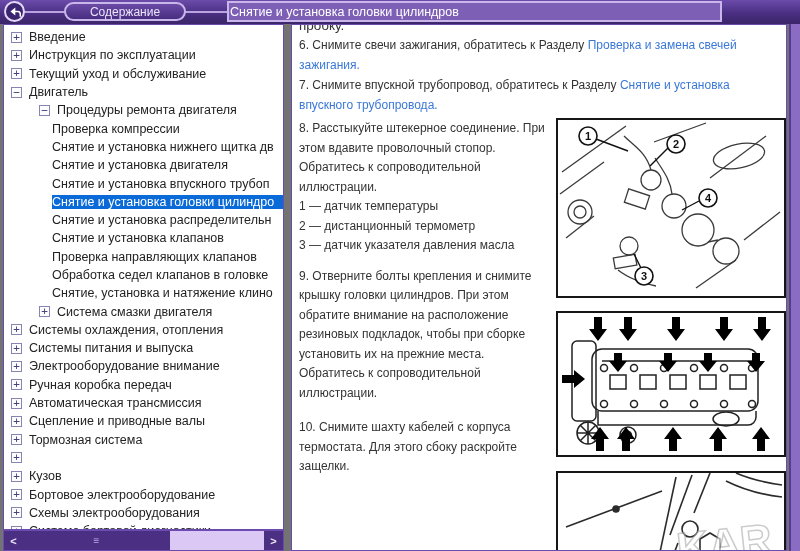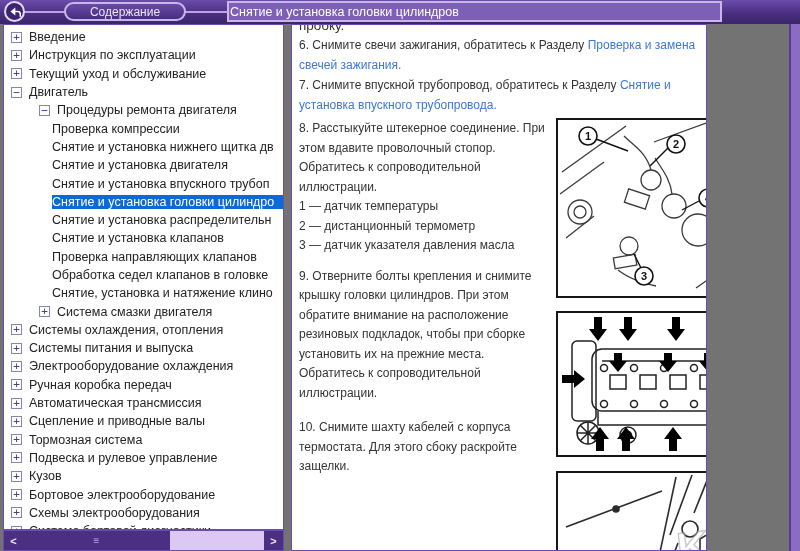--- a/index.html
+++ b/index.html
@@ -36,21 +36,21 @@
   
   .hscroll { position:absolute; left:3px; bottom:0; width:281px; height:21px;
     background:#dcc8f4; border:1px solid #6b4bae; }
   .hs-btn { position:absolute; top:0; width:19px; height:19px; background:#4b2f82;
     color:#efe8fb; font-size:11px; font-weight:bold;
     display:flex; align-items:center; justify-content:center; }
   .hs-left { left:0; } .hs-right { right:0; }
   .hs-thumb { position:absolute; left:19px; top:0; width:147px; height:19px; background:#4b2f82;
     color:#bfa6ec; display:flex; align-items:center; justify-content:center; font-size:10px; }
   
-  .content { position:absolute; left:291px; top:24px; width:416px; height:527px;
+  .content { position:absolute; left:291px; top:24px; width:496px; height:527px;
     background:#fff; border:1px solid #6b4bae; overflow:hidden; }
   .content-inner { position:absolute; left:0; top:0; right:0; bottom:0;
     padding:0 6px 0 7px; overflow:hidden; }
   .clipped-line { margin-top:-9px; font-size:13.5px; line-height:19px; color:#333; }
   .step { margin:1px 0 0 0; font-size:12px; line-height:19.5px; color:#333; }
   .link { color:#3a78d8; cursor:pointer; }
   .text-col { width:253px; }
   .text-col .step8 { margin-top:4px; }
   .text-col .callout { margin:0; }
   .text-col .step9 { margin-top:11px; }
@@ -146,41 +146,40 @@
         <div class="tree-row lvl0">
           <span class="expander">+</span>
           <span class="tree-label">Системы охлаждения, отопления</span>
         </div>
         <div class="tree-row lvl0">
           <span class="expander">+</span>
           <span class="tree-label">Системы питания и выпуска</span>
         </div>
         <div class="tree-row lvl0">
           <span class="expander">+</span>
-          <span class="tree-label">Электрооборудование охлаждения</span>
+          <span class="tree-label">Электрооборудование внимание</span>
         </div>
         <div class="tree-row lvl0">
           <span class="expander">+</span>
           <span class="tree-label">Ручная коробка передач</span>
         </div>
         <div class="tree-row lvl0">
           <span class="expander">+</span>
           <span class="tree-label">Автоматическая трансмиссия</span>
         </div>
         <div class="tree-row lvl0">
           <span class="expander">+</span>
           <span class="tree-label">Сцепление и приводные валы</span>
         </div>
         <div class="tree-row lvl0">
           <span class="expander">+</span>
           <span class="tree-label">Тормозная система</span>
         </div>
         <div class="tree-row lvl0">
           <span class="expander">+</span>
-          <span class="tree-label">Подвеска и рулевое управление</span>
         </div>
         <div class="tree-row lvl0">
           <span class="expander">+</span>
           <span class="tree-label">Кузов</span>
         </div>
         <div class="tree-row lvl0">
           <span class="expander">+</span>
           <span class="tree-label">Бортовое электрооборудование</span>
         </div>
         <div class="tree-row lvl0">

